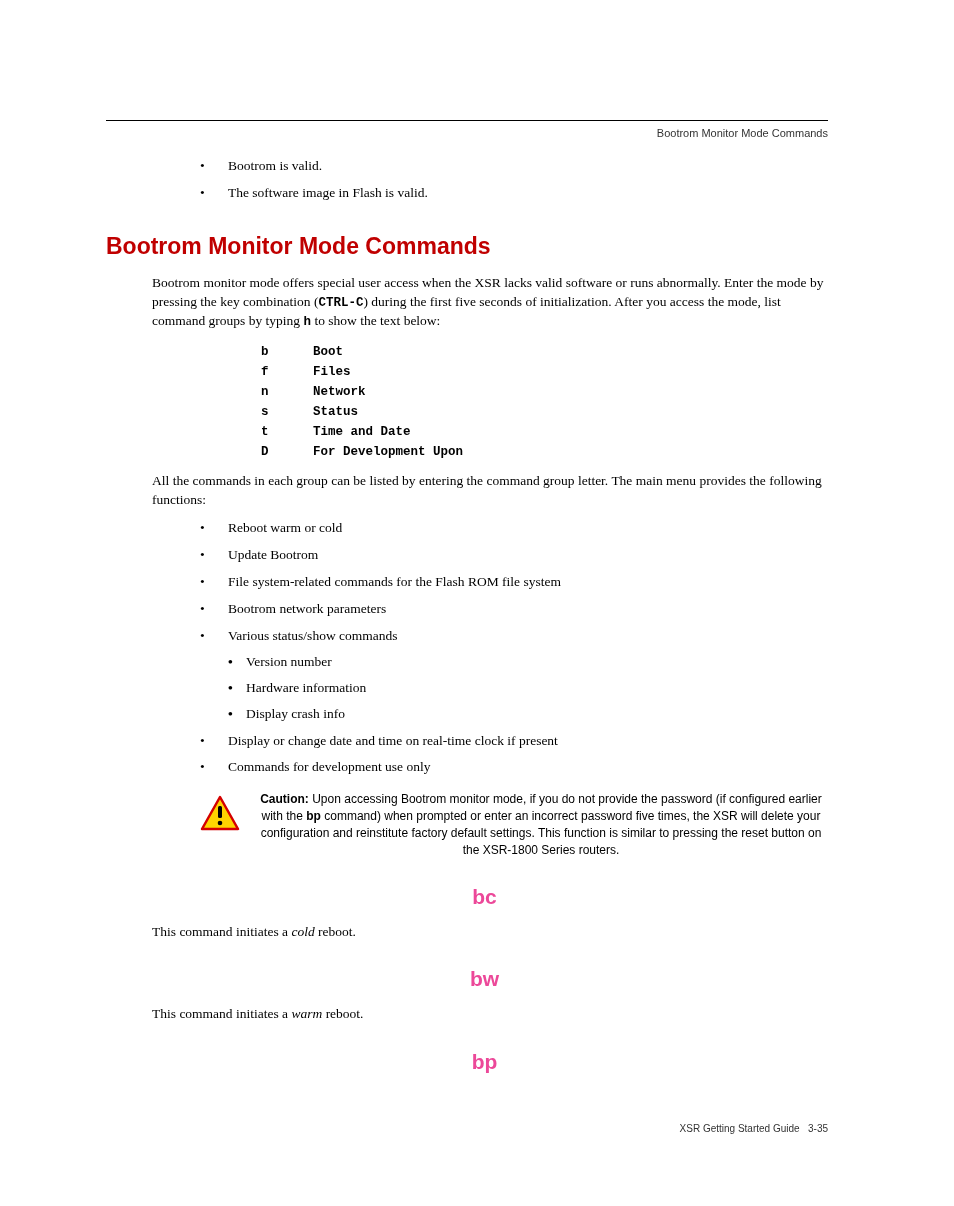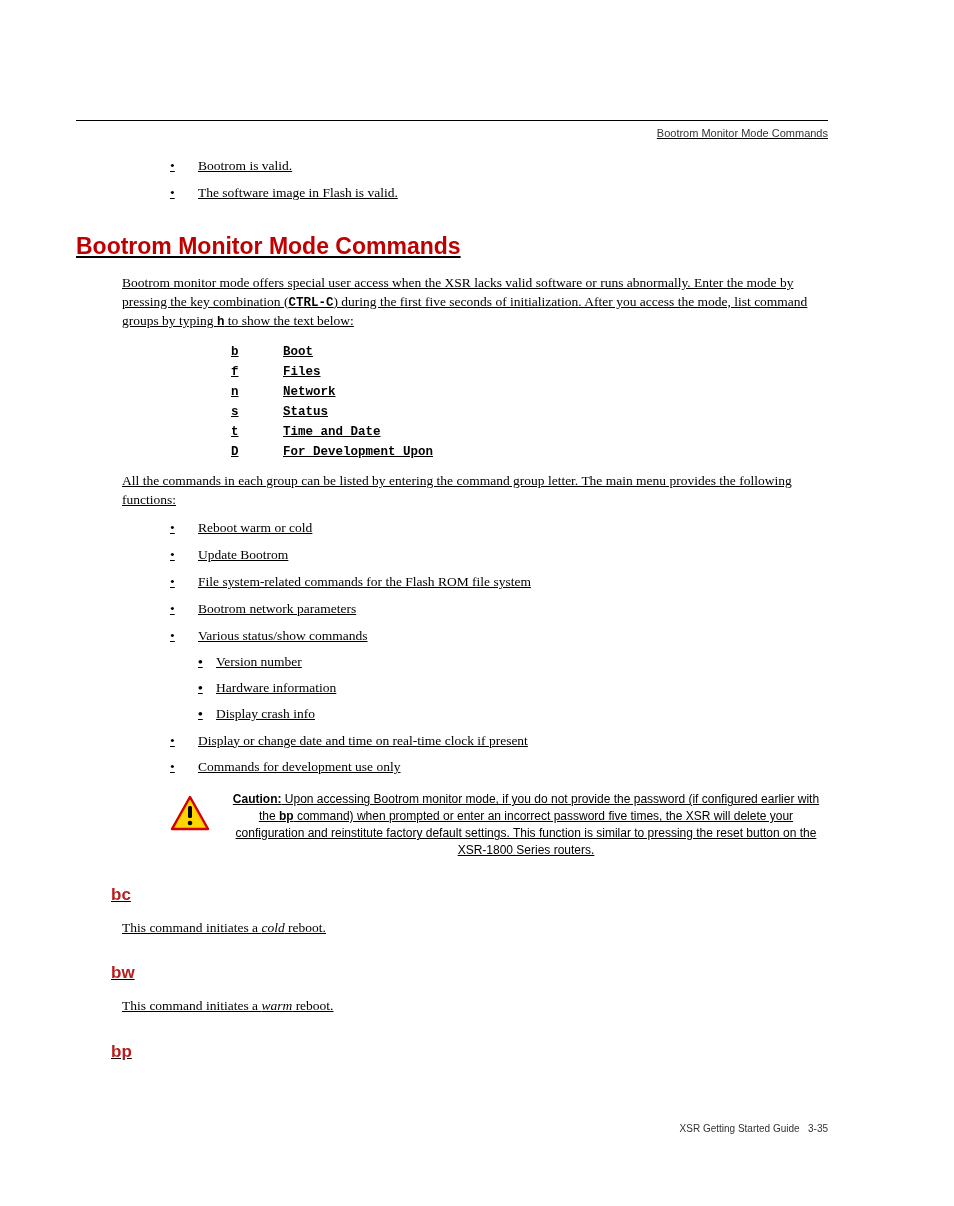--- a/index.html
+++ b/index.html
@@ -5,22 +5,21 @@
   * { margin: 0; padding: 0; box-sizing: border-box; }
   body {
     width: 954px;
     height: 1206px;
     background: #fff;
     font-family: "Palatino Linotype", Palatino, "Book Antiqua", Georgia, serif;
     color: #000;
     position: relative;
   }
   .page {
-    padding: 120px 126px 0 76px;
-    text-decoration: underline;
+    padding: 120px 126px 0 106px;
   }
   .header-line {
     border-top: 1px solid #000;
     margin-bottom: 6px;
   }
   .header-text {
     text-align: right;
     font-family: Arial, Helvetica, sans-serif;
     font-size: 11px;
     color: #333;
@@ -99,25 +98,26 @@
   }
   .caution-text {
     font-family: Arial, Helvetica, sans-serif;
     font-size: 12px;
     line-height: 1.4;
   }
   .caution-bold { font-weight: bold; }
   .cmd-heading {
     font-family: Arial, Helvetica, sans-serif;
     font-weight: bold;
-    font-size: 17px;
-    color: #b91c1c;
+    font-size: 21px;
+    color: #ec4899;
     margin-left: 35px;
     margin-bottom: 14px;
     margin-top: 8px;
+    text-align: center;
   }
   .italic { font-style: italic; }
   .footer {
     position: absolute;
     bottom: 72px;
     right: 126px;
     font-family: Arial, Helvetica, sans-serif;
     font-size: 10px;
     color: #333;
   }

